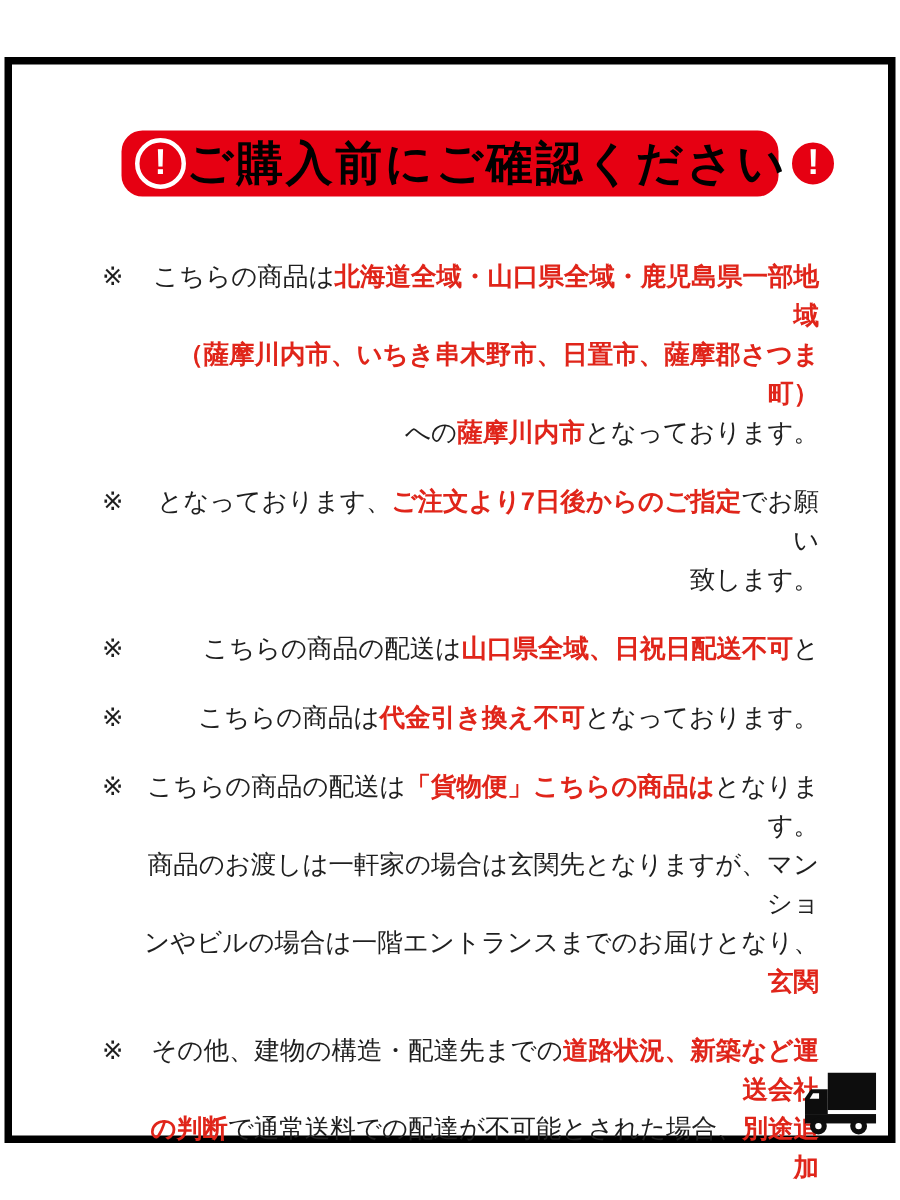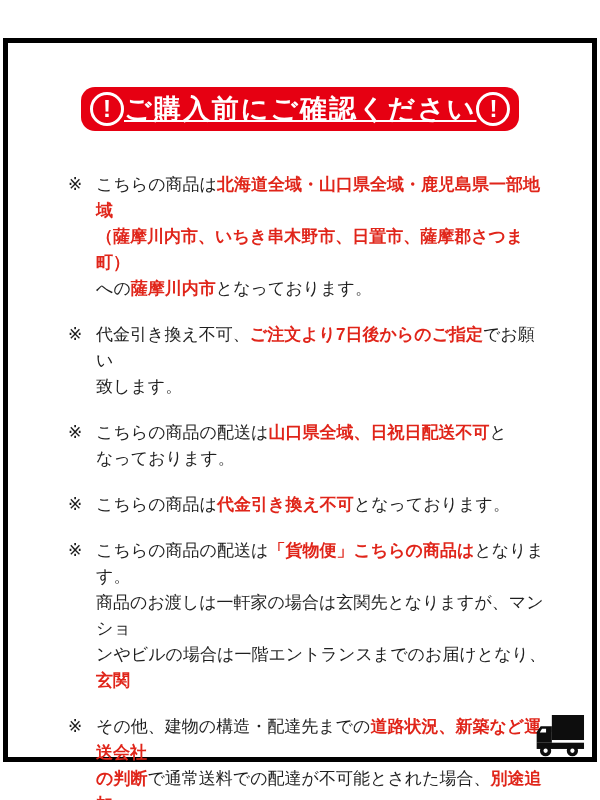--- a/index.html
+++ b/index.html
@@ -48,45 +48,45 @@
     color: #ffffff;
     font-weight: bold;
     font-size: 24px;
     line-height: 28px;
     text-align: center;
     display: flex;
     align-items: center;
     justify-content: center;
   }
   .banner-title {
-    color: #ffffff;
-    font-size: 27px;
+    color: #000000;
+    font-size: 31px;
     font-weight: bold;
     letter-spacing: 2px;
     white-space: nowrap;
-    text-decoration: underline;
   }
   .notices {
     margin: 41px 46px 0 60px;
   }
   .notice {
     display: flex;
     align-items: flex-start;
     margin-bottom: 20px;
     font-size: 17px;
     line-height: 26px;
     color: #1f1f1f;
     font-weight: 500;
   }
   .notice .mark {
     width: 28px;
     flex: none;
   }
   .notice .ntext {
     flex: 1;
+    text-align: right;
   }
   .em {
     color: #e0251a;
     font-weight: bold;
   }
   .truck {
     position: absolute;
     right: 6px;
     bottom: 0px;
     width: 54px;
@@ -105,25 +105,25 @@
       <span class="warn-icon">!</span>
     </div>
 
     <div class="notices" id="notices">
         <div class="notice">
           <span class="mark">※</span>
           <span class="ntext"><span>こちらの商品は</span><span class="em">北海道全域・山口県全域・鹿児島県一部地域</span><br><span class="em">（薩摩川内市、いちき串木野市、日置市、薩摩郡さつま町）</span><br><span>への</span><span class="em">薩摩川内市</span><span>となっております。</span></span>
         </div>
         <div class="notice">
           <span class="mark">※</span>
-          <span class="ntext"><span>代金引き換え不可、</span><span class="em">ご注文より7日後からのご指定</span><span>でお願い</span><br><span>致します。</span></span>
+          <span class="ntext"><span>となっております、</span><span class="em">ご注文より7日後からのご指定</span><span>でお願い</span><br><span>致します。</span></span>
         </div>
         <div class="notice">
           <span class="mark">※</span>
-          <span class="ntext"><span>こちらの商品の配送は</span><span class="em">山口県全域、日祝日配送不可</span><span>と</span><br><span>なっております。</span></span>
+          <span class="ntext"><span>こちらの商品の配送は</span><span class="em">山口県全域、日祝日配送不可</span><span>と</span><br></span>
         </div>
         <div class="notice">
           <span class="mark">※</span>
           <span class="ntext"><span>こちらの商品は</span><span class="em">代金引き換え不可</span><span>となっております。</span></span>
         </div>
         <div class="notice">
           <span class="mark">※</span>
           <span class="ntext"><span>こちらの商品の配送は</span><span class="em">「貨物便」こちらの商品は</span><span>となります。</span><br><span>商品のお渡しは一軒家の場合は玄関先となりますが、マンショ</span><br><span>ンやビルの場合は一階エントランスまでのお届けとなり、</span><span class="em">玄関</span><br></span>
         </div>
         <div class="notice">

